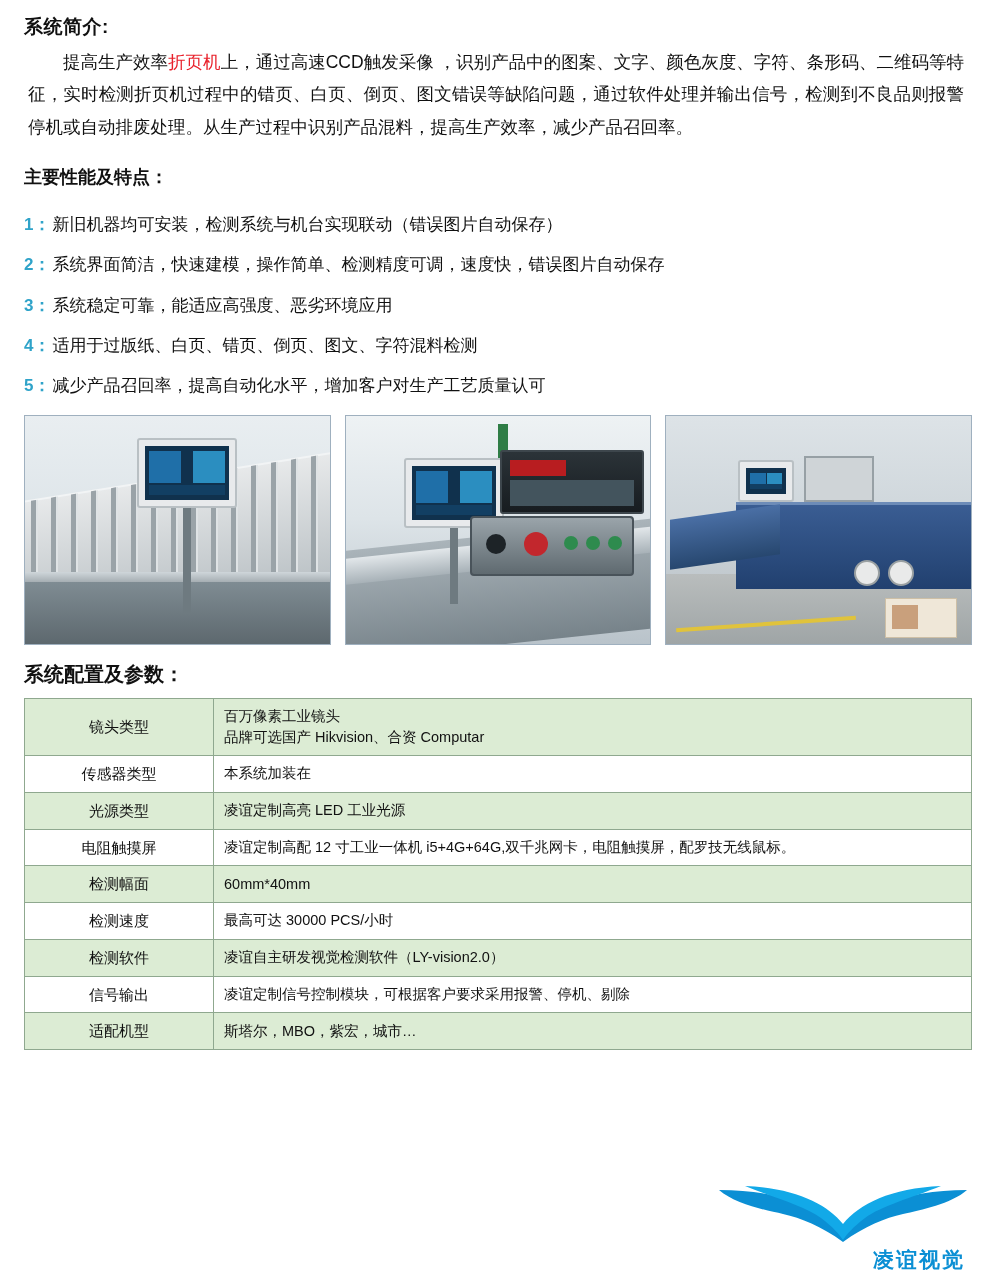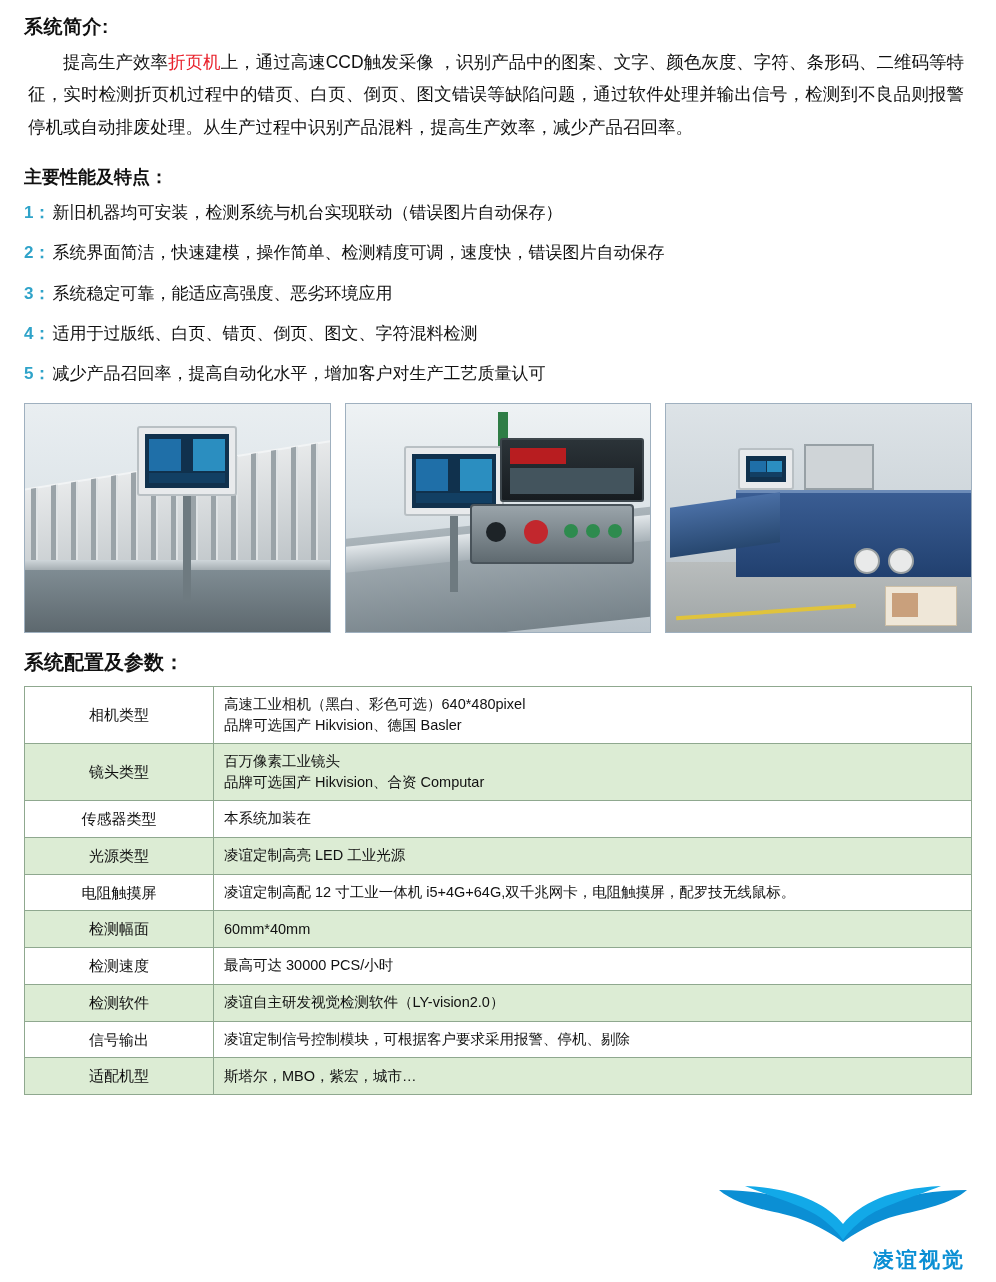--- a/index.html
+++ b/index.html
@@ -37,21 +37,21 @@
     padding: 0 8px 0 4px;
     text-indent: 2em;
     color: #111;
   }
   .intro .hl {
     color: #e8202a;
   }
   .features-title {
     font-size: 18px;
     font-weight: bold;
-    margin: 22px 0 10px 0;
+    margin: 22px 0 22px 0;
     color: #111;
   }
   .feature-row {
     font-size: 17px;
     line-height: 1.6;
     margin: 0 0 13px 0;
     color: #111;
     display: flex;
     align-items: baseline;
   }
@@ -302,27 +302,20 @@
       <div class="paper">
           <i></i>
         </div>
     </div>
   </div>
 
   <h2 class="cfg-title">系统配置及参数：</h2>
 
   <table class="cfg">
     <tbody>
-      <tr>
-        <td class="label">相机类型</td>
-        <td>
-          <span class="cell-line">高速工业相机（黑白、彩色可选）640*480pixel</span>
-          <span class="cell-line">品牌可选国产 Hikvision、德国 Basler</span>
-        </td>
-      </tr>
       <tr class="alt">
         <td class="label">镜头类型</td>
         <td>
           <span class="cell-line">百万像素工业镜头</span>
           <span class="cell-line">品牌可选国产 Hikvision、合资 Computar</span>
         </td>
       </tr>
       <tr>
         <td class="label">传感器类型</td>
         <td>本系统加装在</td>

